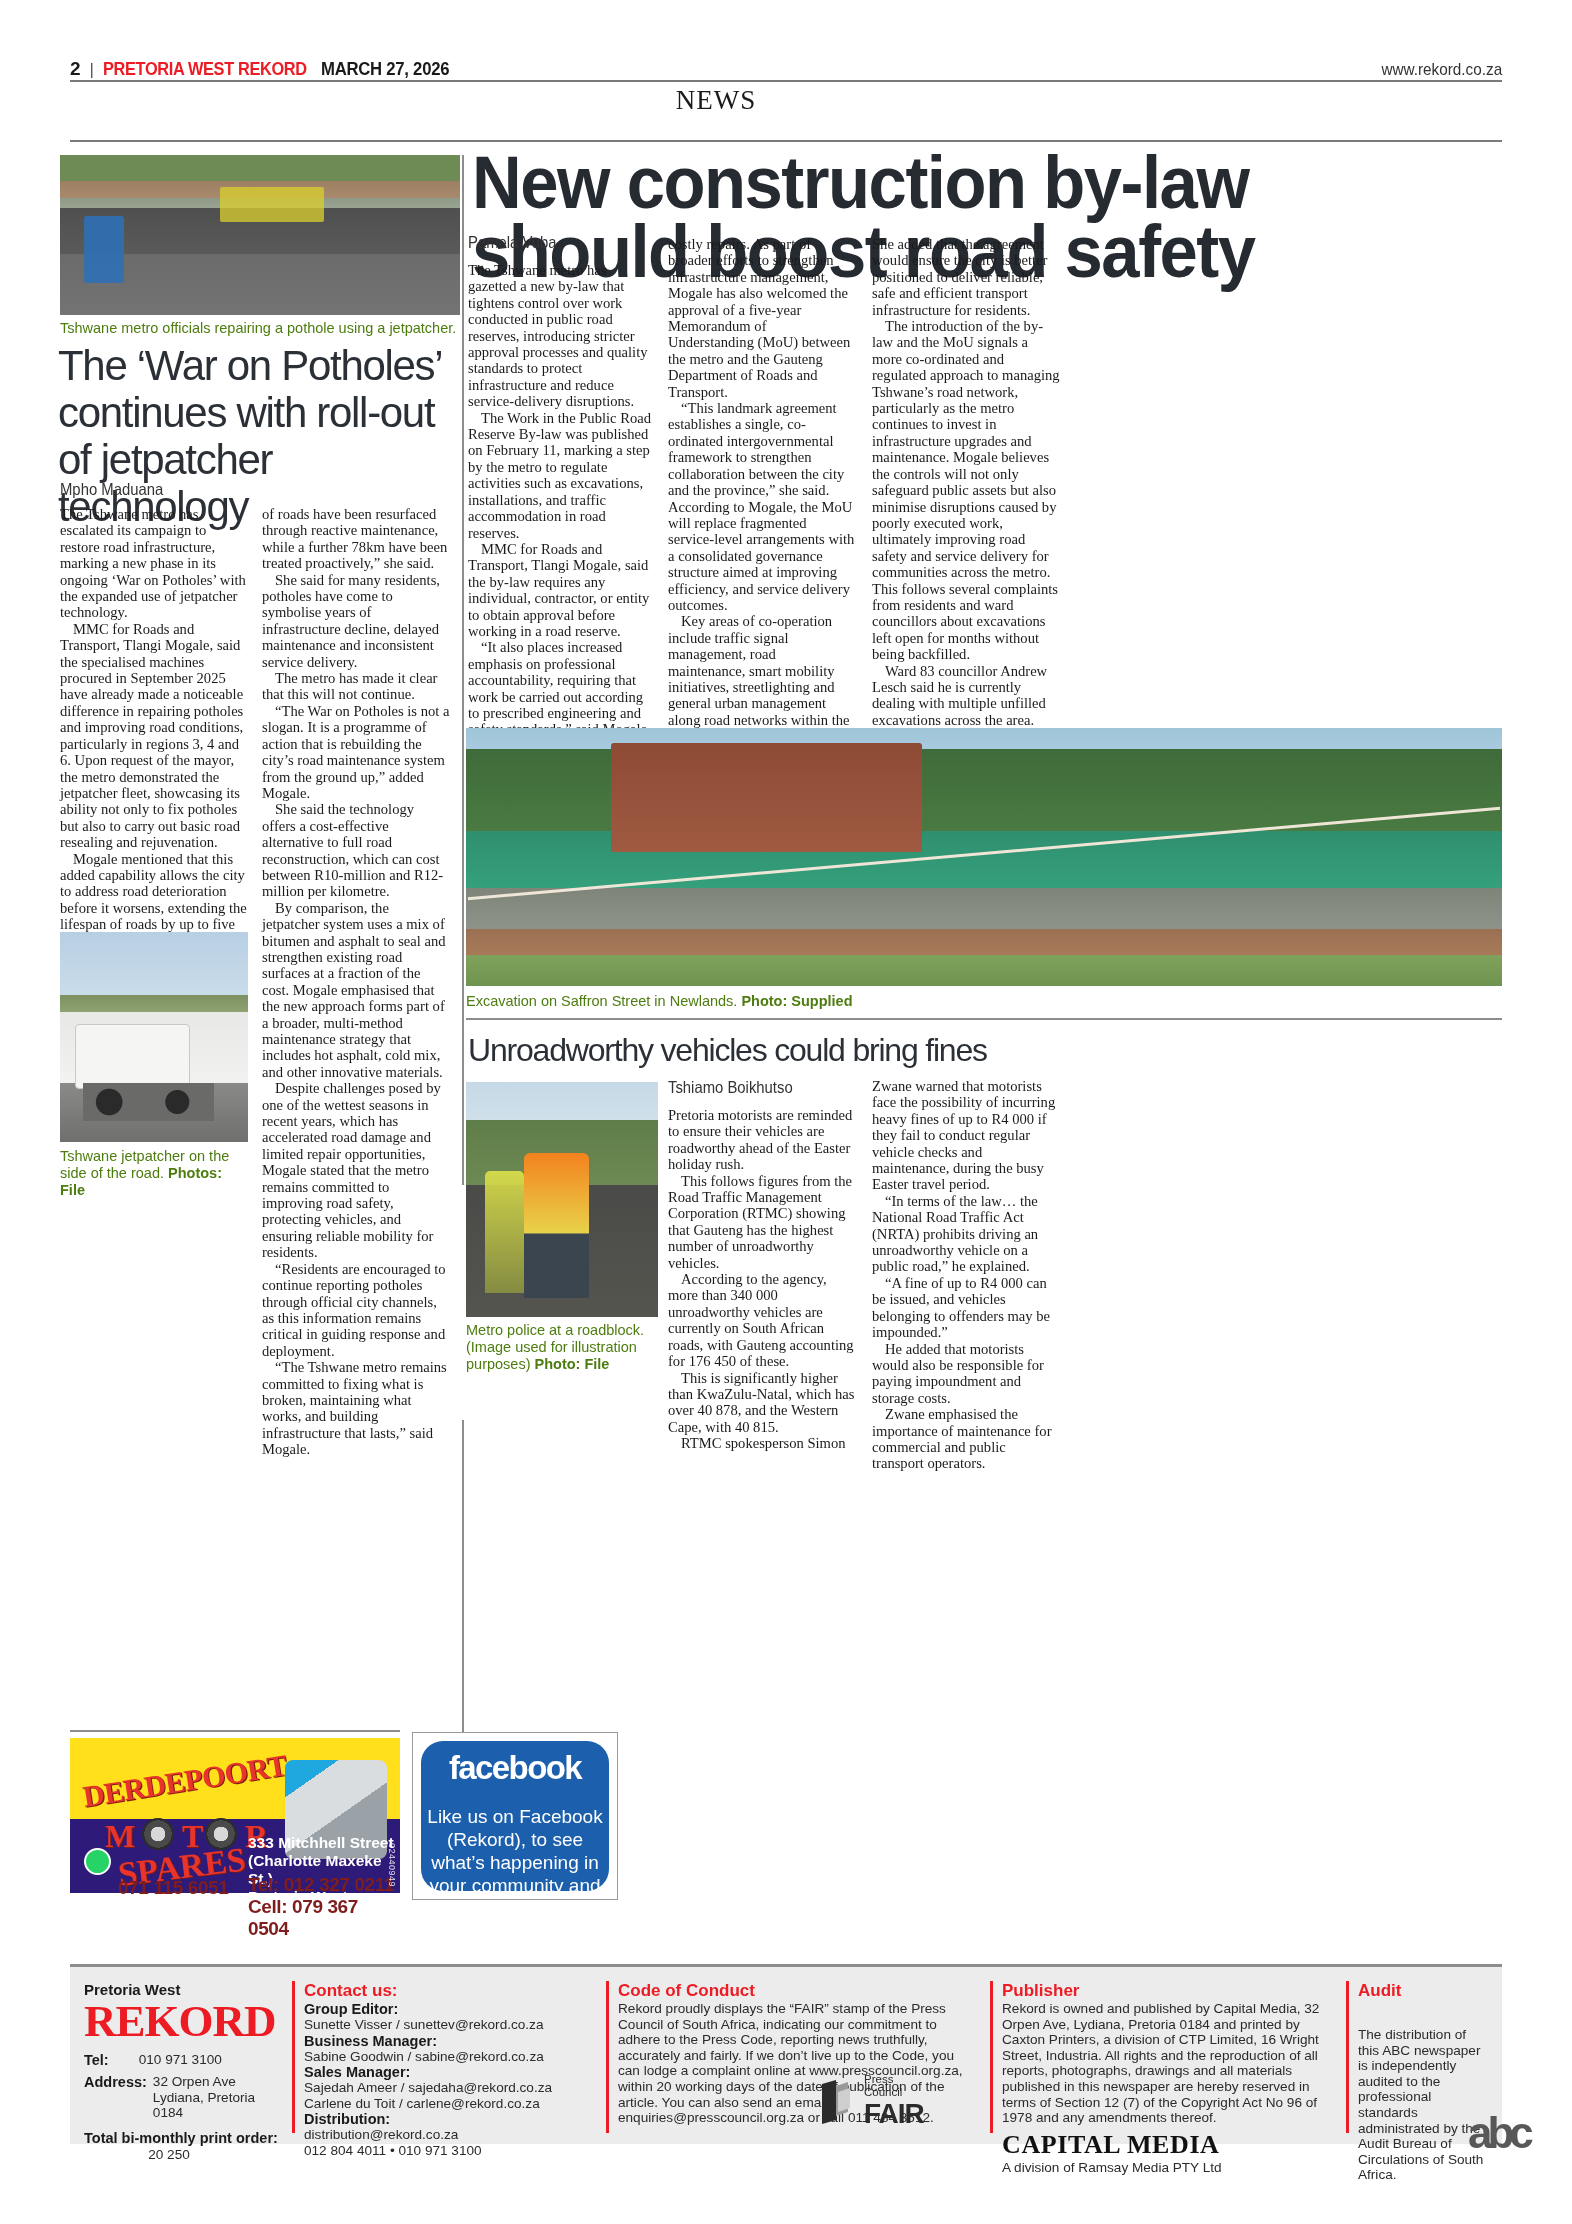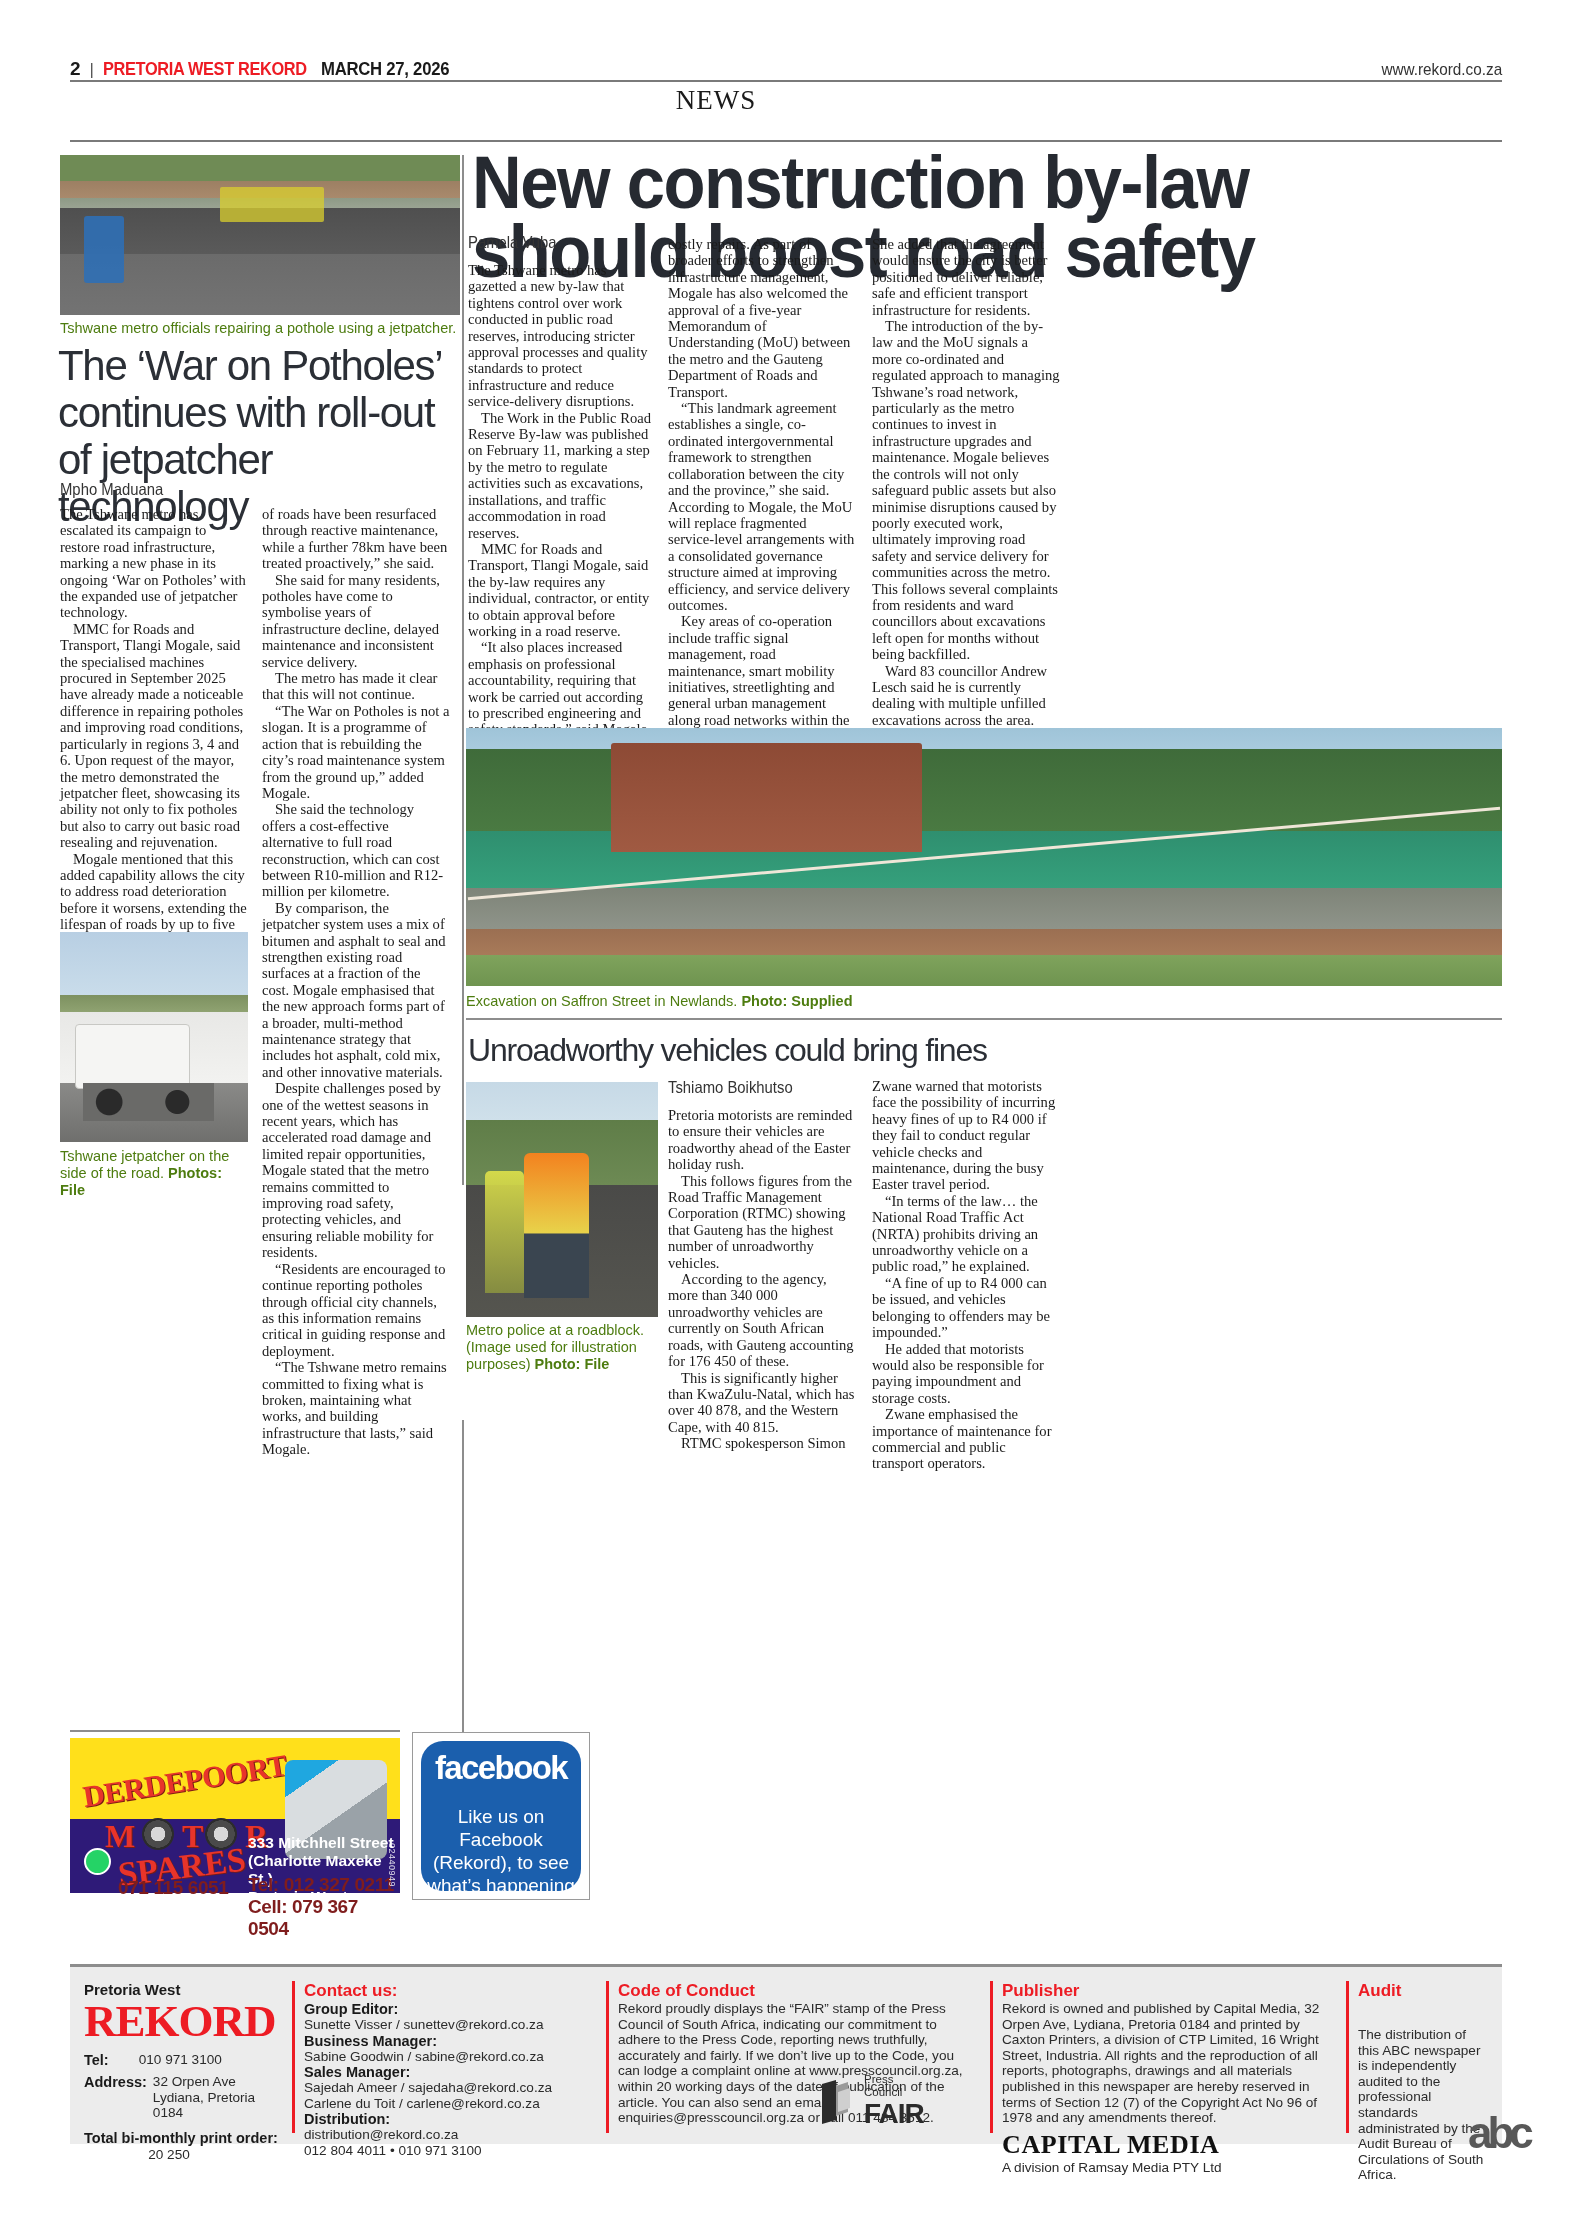--- a/index.html
+++ b/index.html
@@ -348,21 +348,21 @@
 
     <div class="wa-circle" style="left:14px; top:110px;"></div>
     <div class="phone-txt" style="left:48px; top:111px;">071 115 6051</div>
     <div class="phone-txt" style="left:178px; top:108px;">
       <div>Tel: 012 327 0211</div>
       <div>Cell: 079 367 0504</div>
     </div>
     <div class="ad-code">02440949</div>
   </div>
 
-  <div class="fb-box" style="left:412px; top:1732px; width:178px; height:168px;padding-left:12px;">
+  <div class="fb-box" style="left:412px; top:1732px; width:206px; height:168px;padding-left:12px;">
     <div class="fb-inner"></div>
     <div class="fb-logo">facebook</div>
     <div class="fb-text">Like us on Facebook (Rekord), to see what’s happening in your community and take part in the conversation</div>
   </div>
 
   <div class="footer">
 
     <div class="foot-col" style="left:14px; width:200px;">
       <div class="rekord-kicker">Pretoria West</div>
       <div class="rekord-logo">REKORD</div>

